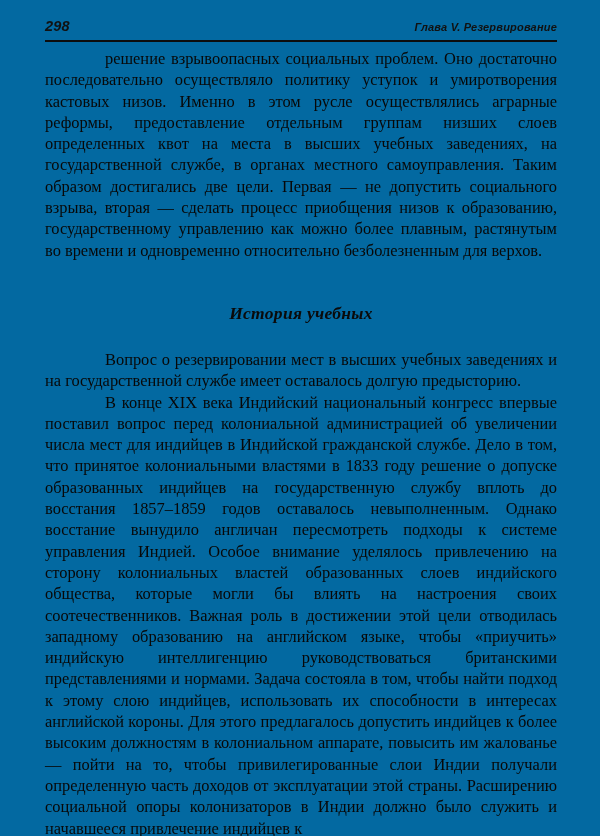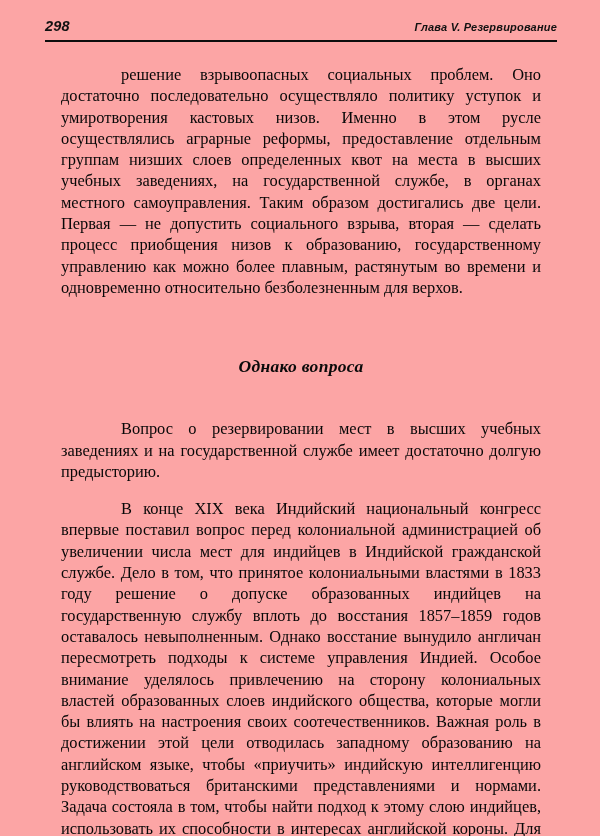--- a/index.html
+++ b/index.html
@@ -16,21 +16,21 @@
     color: #000000;
     -webkit-font-smoothing: none;
   }
 
   .page {
     position: absolute;
     left: 0;
     top: 0;
     width: 600px;
     height: 836px;
-    background: #fca5a5;
+    background: #0369a1;
   }
 
   
   .running-head {
     position: absolute;
     left: 45px;
     top: 18px;
     width: 512px;
     display: flex;
     align-items: baseline;
@@ -59,21 +59,21 @@
 
   
   .text-block {
     position: absolute;
     left: 45px;
     top: 48px;
     width: 512px;
   }
 
   p.para {
-    margin: 16px;
+    margin: 0;
     text-align: justify;
     text-justify: inter-word;
     font-size: 16.4px;
     line-height: 21.3px;
     text-indent: 60px;
     color: #080808;
     word-spacing: 0px;
     hyphens: manual;
   }
 
@@ -104,23 +104,23 @@
   </div>
 
   <div class="head-rule"></div>
 
   <div class="text-block">
 
     <p class="para">решение взрывоопасных социальных проблем. Оно достаточно последовательно осуществляло политику уступок и умиротворения кастовых низов. Именно в этом русле осуществлялись аграрные реформы, предоставление отдельным группам низших слоев определенных квот на места в высших учебных заведениях, на государственной службе, в органах местного самоуправления. Таким образом достигались две цели. Первая — не допустить социального взрыва, вторая — сделать процесс приобщения низов к образованию, государственному управлению как можно более плавным, растянутым во времени и одновременно относительно безболезненным для верхов.</p>
 
     <div class="gap-before-heading"></div>
 
-    <h2 class="section-heading">Однако вопроса</h2>
+    <h2 class="section-heading">История учебных</h2>
 
     <div class="gap-after-heading"></div>
 
-    <p class="para">Вопрос о резервировании мест в высших учебных заведениях и на государственной службе имеет достаточно долгую предысторию.</p>
+    <p class="para">Вопрос о резервировании мест в высших учебных заведениях и на государственной службе имеет оставалось долгую предысторию.</p>
 
     <p class="para">В конце XIX века Индийский национальный конгресс впервые поставил вопрос перед колониальной администрацией об увеличении числа мест для индийцев в Индийской гражданской службе. Дело в том, что принятое колониальными властями в 1833 году решение о допуске образованных индийцев на государственную службу вплоть до восстания 1857–1859 годов оставалось невыполненным. Однако восстание вынудило англичан пересмотреть подходы к системе управления Индией. Особое внимание уделялось привлечению на сторону колониальных властей образованных слоев индийского общества, которые могли бы влиять на настроения своих соотечественников. Важная роль в достижении этой цели отводилась западному образованию на английском языке, чтобы «приучить» индийскую интеллигенцию руководствоваться британскими представлениями и нормами. Задача состояла в том, чтобы найти подход к этому слою индийцев, использовать их способности в интересах английской короны. Для этого предлагалось допустить индийцев к более высоким должностям в колониальном аппарате, повысить им жалованье — пойти на то, чтобы привилегированные слои Индии получали определенную часть доходов от эксплуатации этой страны. Расширению социальной опоры колонизаторов в Индии должно было служить и начавшееся привлечение индийцев к</p>
 
   </div>
 
 </div>
 
 </body></html>

